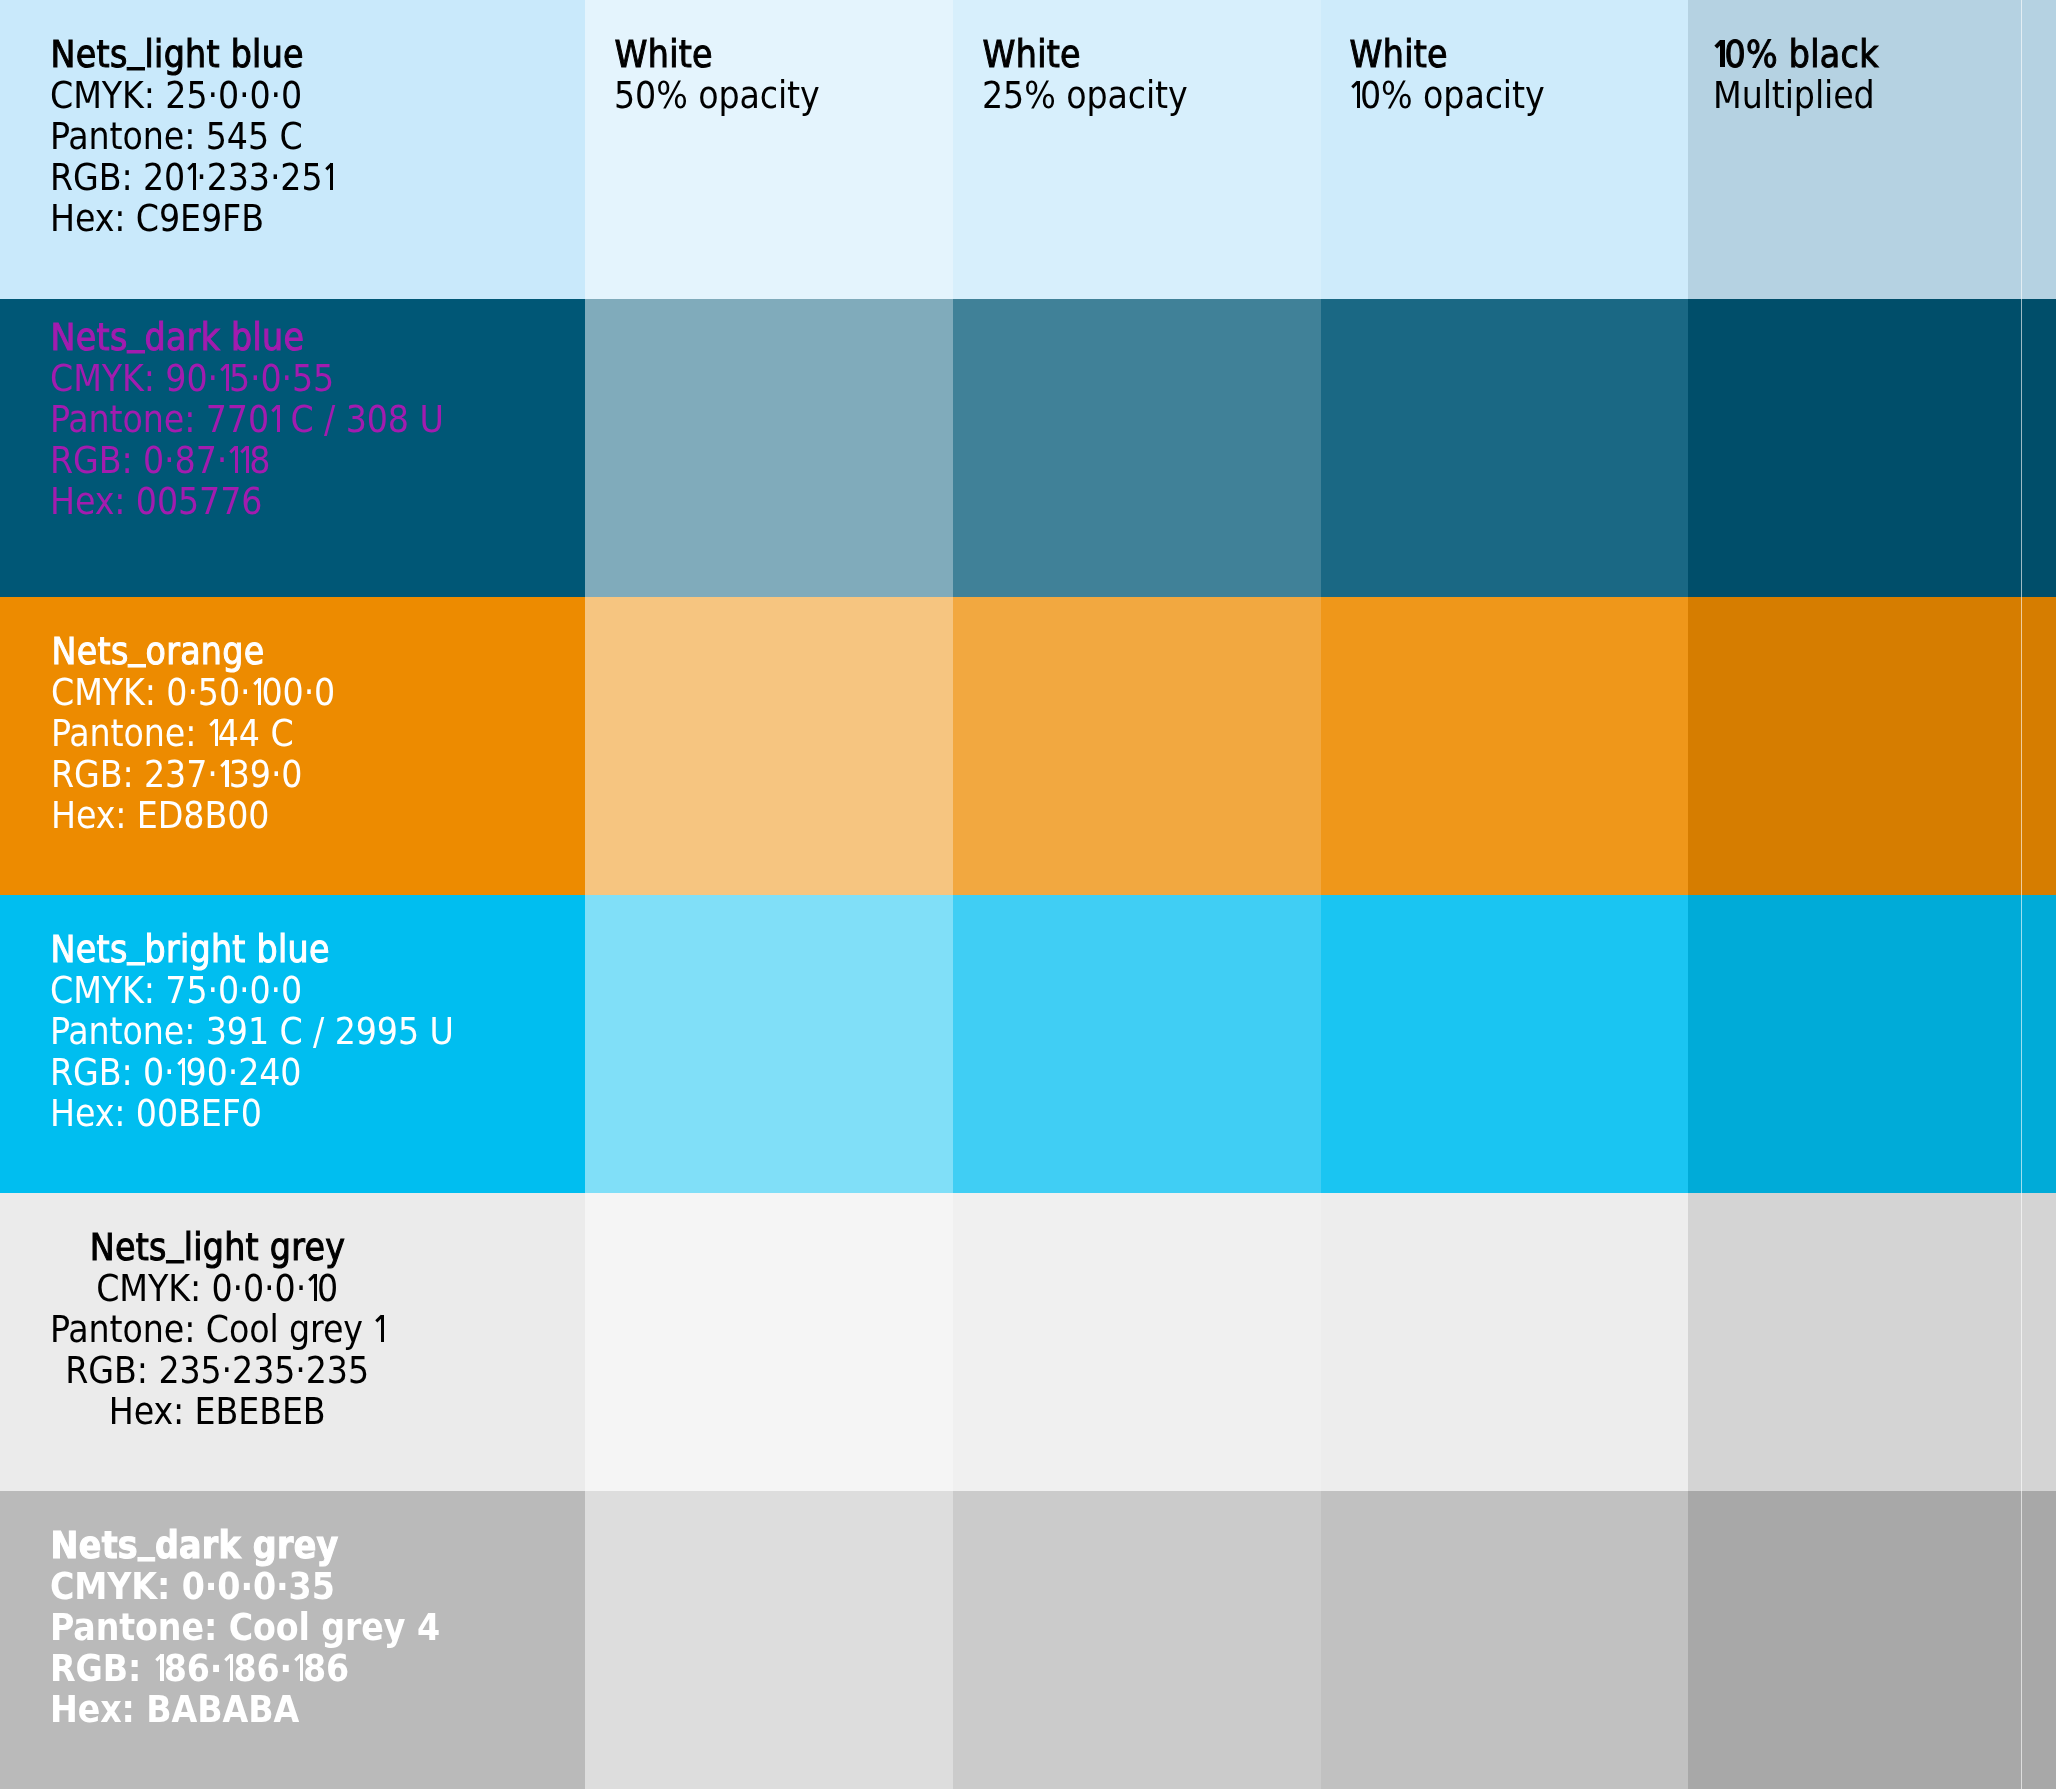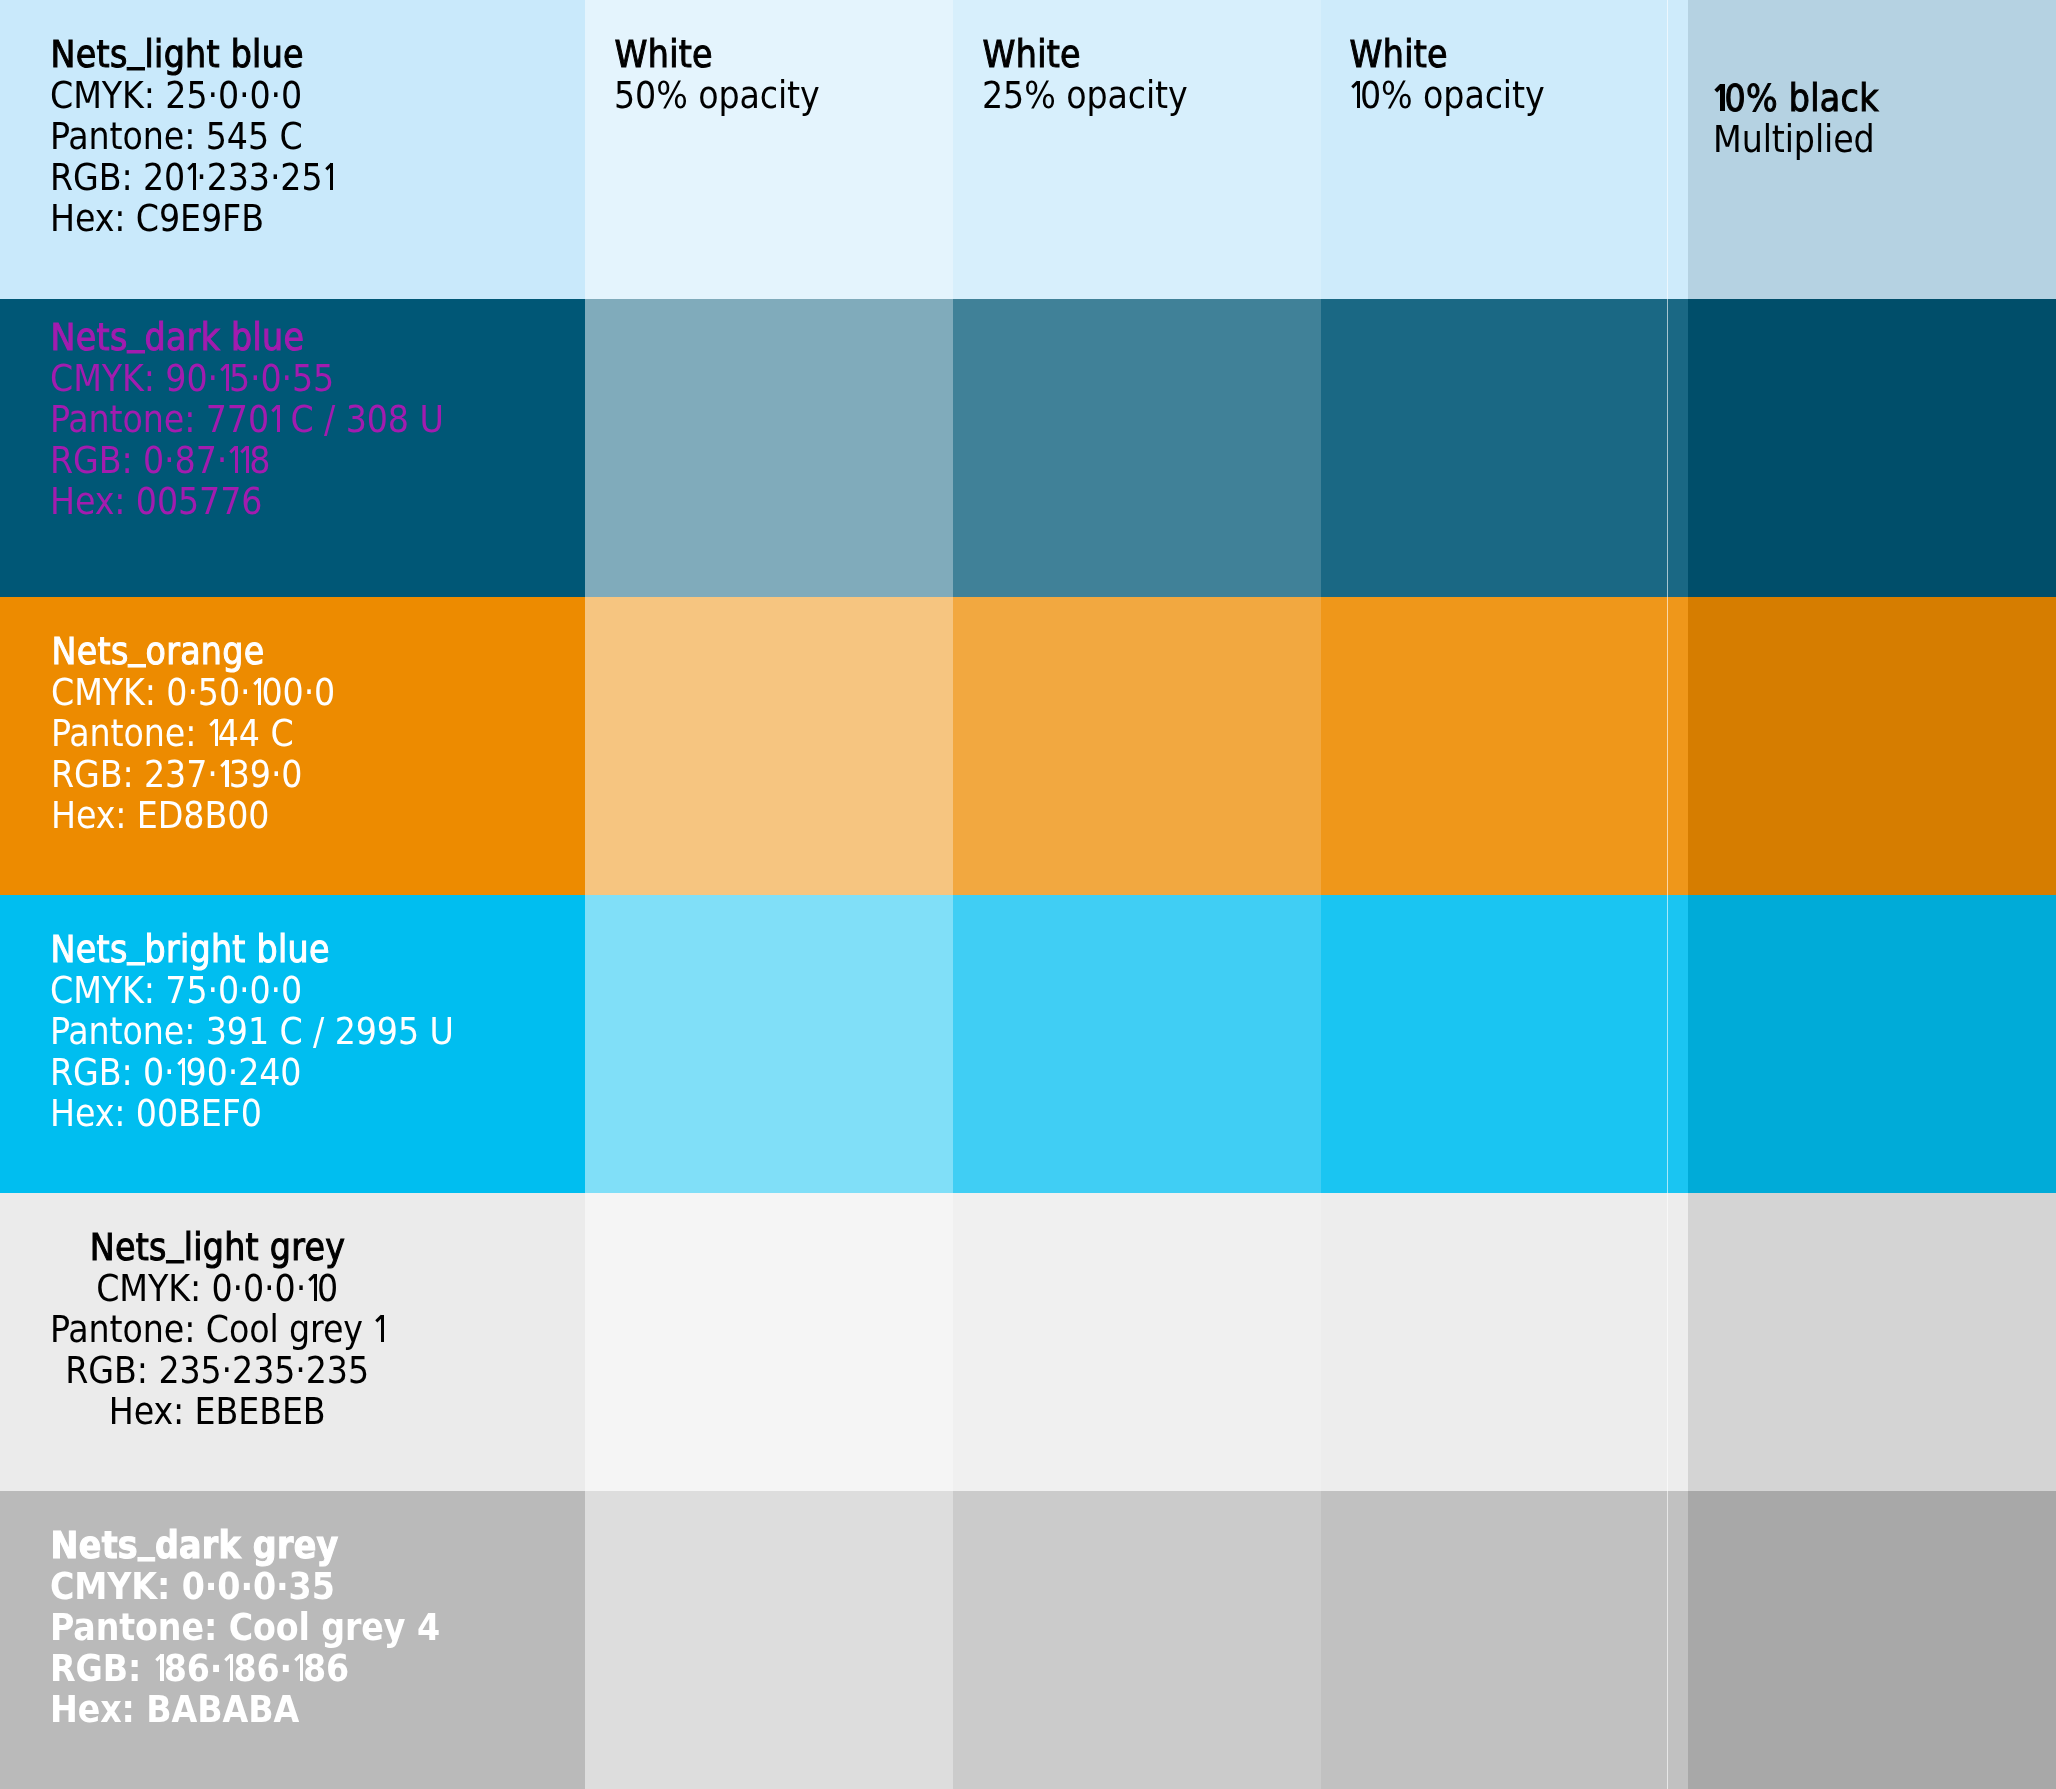--- a/index.html
+++ b/index.html
@@ -1,20 +1,20 @@
 <!DOCTYPE html>
 <html style="font-size:13px"><head>
 <meta charset="utf-8">
 <title>Nets colour palette</title>
 <style>
   html,body{margin:0;padding:0;}
   body{width:2057px;height:1790px;overflow:hidden;background:#ffffff;
        font-family:"DejaVu Sans",sans-serif;font-stretch:condensed;
        -webkit-font-smoothing:antialiased;}
-  #grid{position:relative;width:1668px;height:1790px;}
+  #grid{position:relative;width:2022px;height:1790px;}
   .cell{position:absolute;overflow:hidden;}
   
   .info{position:absolute;white-space:nowrap;will-change:transform;transform:translateZ(0);}
   .ln{font-size:37px;line-height:41px;letter-spacing:-0.1px;white-space:pre;}
   .nm{-webkit-text-stroke:1px currentColor;letter-spacing:0.3px;margin-left:0.6px;}
   
   .one{display:inline-block;position:relative;width:11px;height:27px;
        vertical-align:baseline;}
   .one i{position:absolute;background:currentColor;font-style:normal;}
   .one i.stem{right:0.2px;bottom:0;width:3.1px;height:27px;}
@@ -49,21 +49,21 @@
     <div class="ln">50% opacity</div>
   </div>
   <div class="info" style="left: 982px; top: 34px; color: rgb(0, 0, 0);">
     <div class="ln nm">White</div>
     <div class="ln">25% opacity</div>
   </div>
   <div class="info" style="left: 1349px; top: 34px; color: rgb(0, 0, 0);">
     <div class="ln nm">White</div>
     <div class="ln"><span class="one"><i class="stem"></i><i class="flag"></i></span>0% opacity</div>
   </div>
-  <div class="info" style="left: 1713px; top: 34px; color: rgb(0, 0, 0); margin-top: 44px;">
+  <div class="info" style="left: 1713px; top: 34px; color: rgb(0, 0, 0);">
     <div class="ln nm"><span class="one"><i class="stem"></i><i class="flag"></i></span>0% black</div>
     <div class="ln">Multiplied</div>
   </div>
 
   <div class="cell" style="left: 0px; top: 299px; width: 585px; height: 298px; background: rgb(0, 87, 118);"></div>
   <div class="cell" style="left: 585px; top: 299px; width: 368px; height: 298px; background: rgb(128, 171, 187);"></div>
   <div class="cell" style="left: 953px; top: 299px; width: 368px; height: 298px; background: rgb(64, 129, 152);"></div>
   <div class="cell" style="left: 1321px; top: 299px; width: 368px; height: 298px; background: rgb(26, 104, 132);"></div>
   <div class="cell" style="left: 1688px; top: 299px; width: 368px; height: 298px; background: rgb(0, 78, 106);"></div>
   <div class="info" style="left: 50px; top: 317px; color: #a21caf;">

